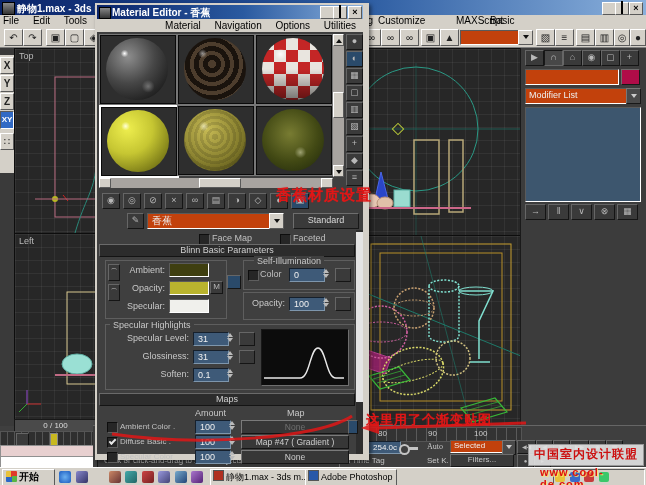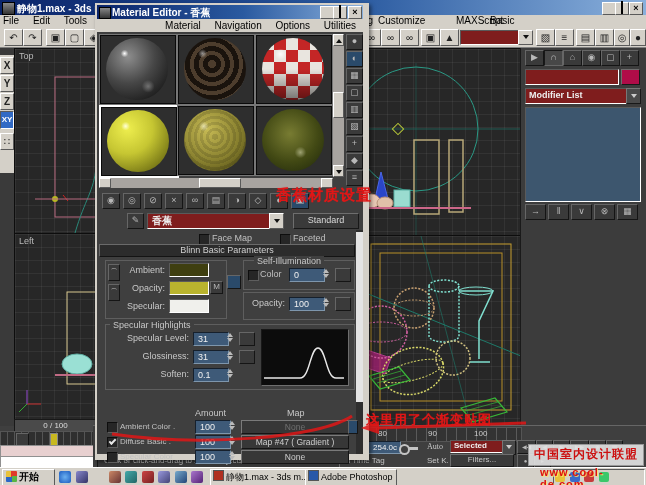--- a/index.html
+++ b/index.html
@@ -6,21 +6,21 @@
   .screen{position:relative;width:646px;height:485px;overflow:hidden;background:#3f3f3f;
           font-family:"Liberation Sans",sans-serif;color:#c8c8c8;font-size:9px;}
   .abs{position:absolute;}
   
   .gray{background:#d4d0c8;color:#000;}
   .raised{border:1px solid;border-color:#ffffff #5a5a5a #5a5a5a #ffffff;}
   .sunkenl{border:1px solid;border-color:#5a5a5a #ffffff #ffffff #5a5a5a;}
   .draised{border:1px solid;border-color:#6e6e6e #181818 #181818 #6e6e6e;}
   .dsunken{border:1px solid;border-color:#181818 #6e6e6e #6e6e6e #181818;}
   .tbblue{background:linear-gradient(90deg,#0a246a,#2a5aa0 55%,#8ab0dc);color:#fff;}
-  .bluef{background:#7f1d1d;color:#eee;font-weight:bold;}
+  .bluef{background:#c2410c;color:#eee;}
   .menu span{margin-right:11px;}
   .icnbtn{display:inline-block;text-align:center;color:#222;background:#d4d0c8;
           border:1px solid;border-color:#fff #5a5a5a #5a5a5a #fff;font-size:10px;line-height:15px;}
   .dicn{display:inline-block;text-align:center;color:#b8b8b8;background:#3a3a3a;
         border:1px solid;border-color:#666 #151515 #151515 #666;font-size:9px;line-height:13px;}
   
   .vp{background-color:#272727;
       background-image:linear-gradient(rgba(255,255,255,.055) 1px,transparent 1px),
                        linear-gradient(90deg,rgba(255,255,255,.055) 1px,transparent 1px);
       background-size:13px 13px;border:1px solid #0d0d0d;}
@@ -436,20 +436,21 @@
       <span class="spn" style="left:128px;top:336px;">
           <i class="up"></i>
           <i class="dn"></i>
         </span>
       <div class="abs dsunken" style="left:164px;top:297px;width:86px;height:55px;background:#0c0c0c;">
         <svg width="84" height="53">
           <path d="M2,48 L38,48 C48,48 48,18 56,18 C64,18 64,48 74,48 L82,48" fill="none" stroke="#e8e8e8" stroke-width="1.4"></path>
         </svg>
       </div>
 
+      <div class="rollhead abs" style="left:2px;top:361px;width:254px;height:11px;"><span>Maps</span></div>
       <span class="abs" style="left:98px;top:376px;color:#c8c8c8;">Amount</span>
       <span class="abs" style="left:190px;top:376px;color:#c8c8c8;">Map</span>
 
       <span class="cb" style="left:10px;top:390px;"></span>
       <span class="abs tinytxt" style="left:23px;top:390px;color:#c0c0c0;">Ambient Color .</span>
       <span class="numf" style="left:98px;top:388px;width:30px;height:12px;">100</span>
       <span class="spn" style="left:130px;top:388px;">
           <i class="up"></i>
           <i class="dn"></i>
         </span>

